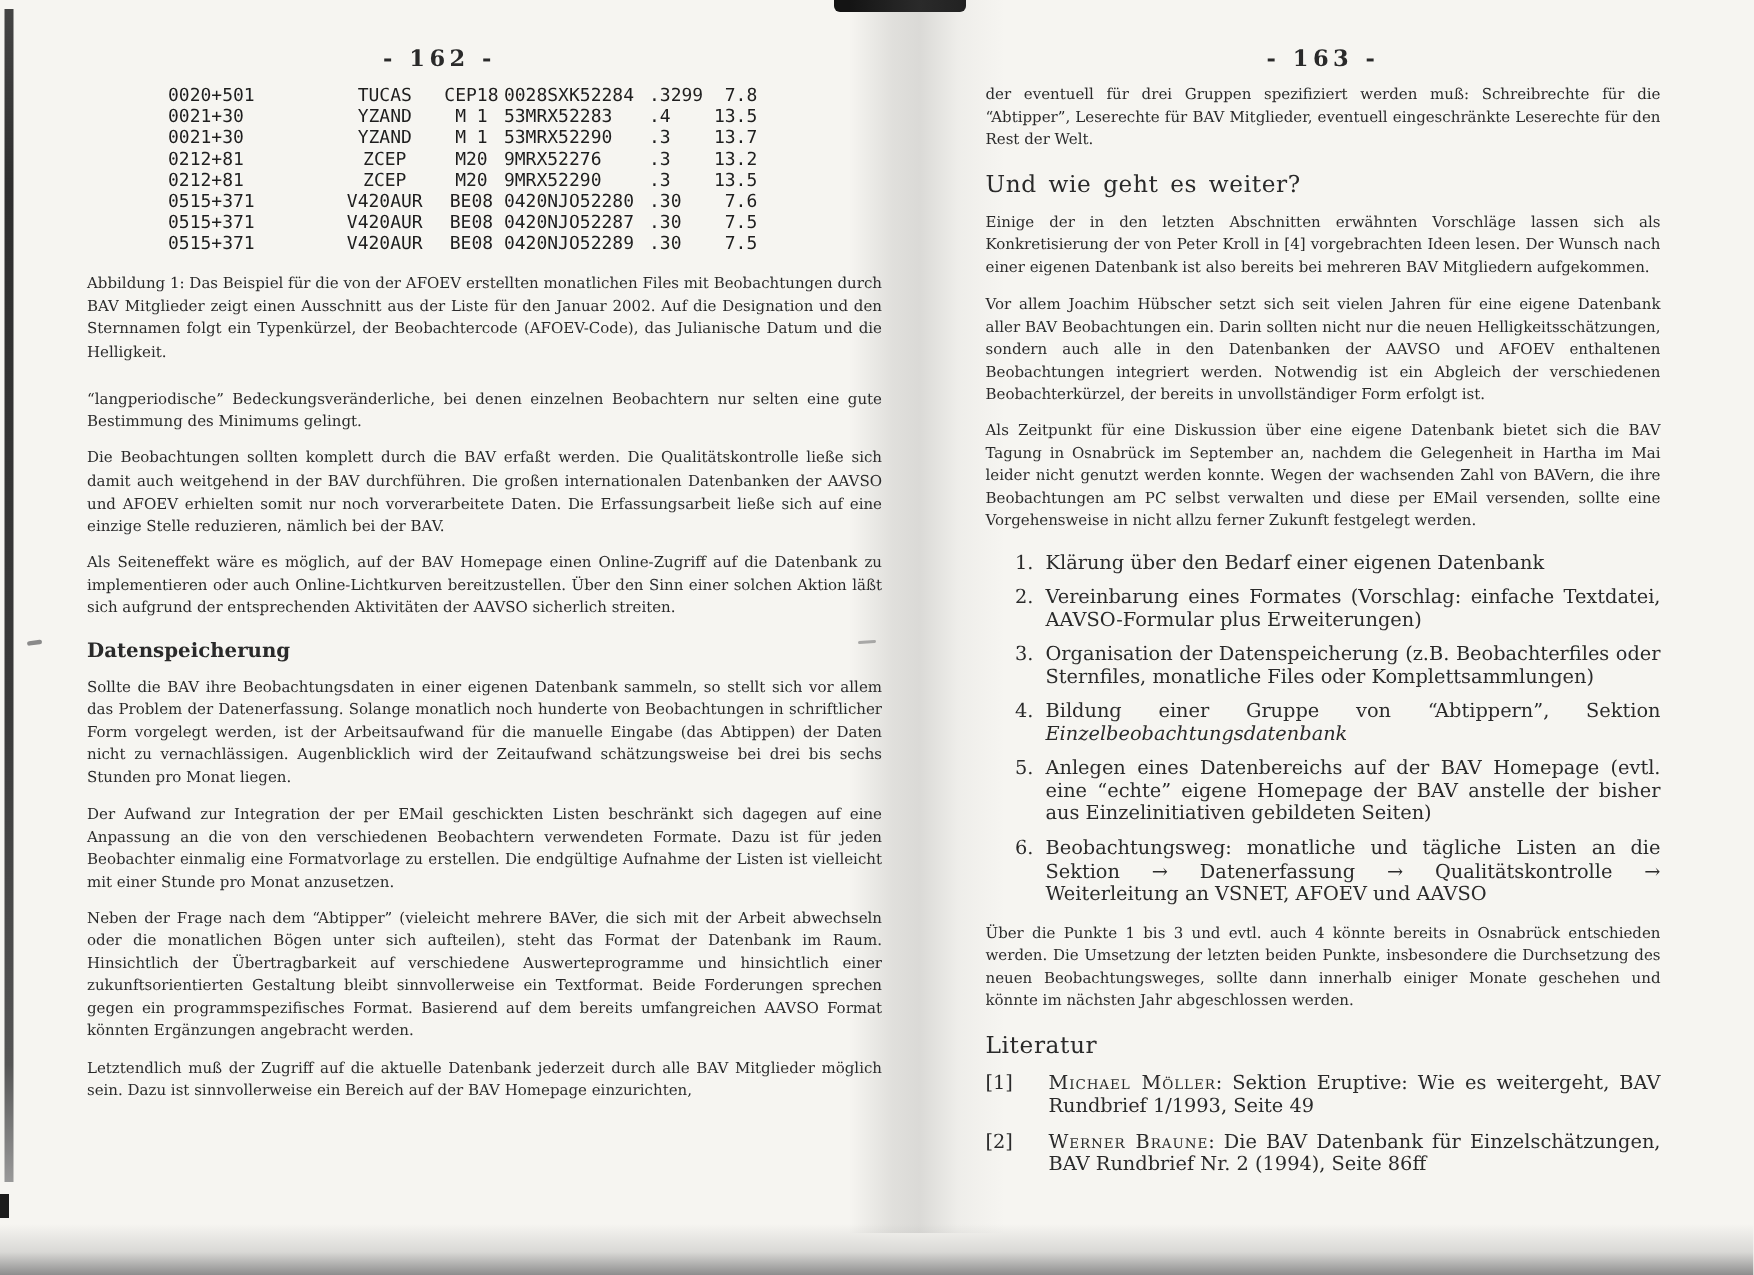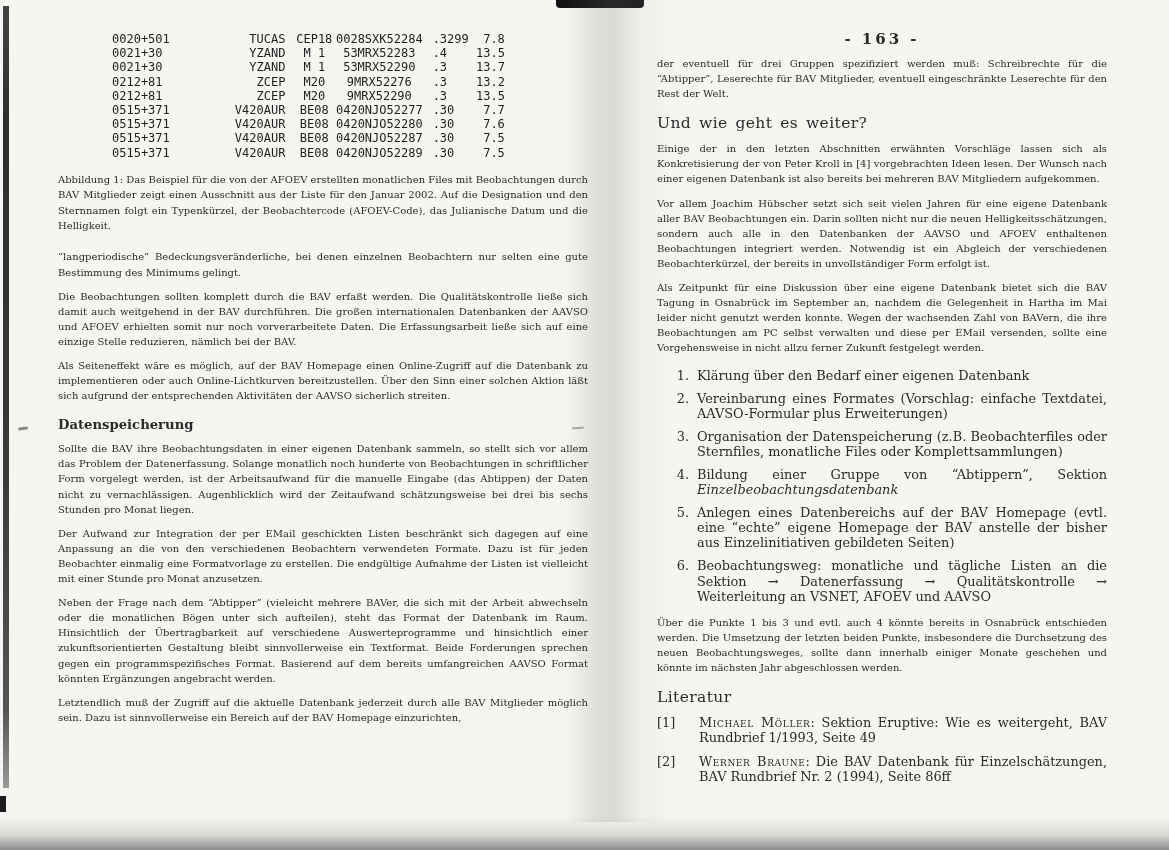--- a/index.html
+++ b/index.html
@@ -28,23 +28,23 @@
   .page-right{left:657px;width:450px;}
   .pagenum{text-align:center;font-weight:bold;font-size:15px;letter-spacing:3px;margin-bottom:8px;}
   .page-left .pagenum{padding-right:60px;}
 
   
   .obs-table{font-family:"DejaVu Sans Mono","Liberation Mono",monospace;
     font-size:12px;line-height:14.2px;color:#1e1e1e;margin-left:54px;margin-top:2px;}
   .obs-row{white-space:nowrap;}
   .obs-row span{display:inline-block;}
   .c0{width:16ch;text-align:left;}
-  .c1{width:8ch;text-align:right;}
+  .c1{width:8ch;text-align:center;}
   .c2{width:6ch;text-align:center;margin-left:1ch;}
-  .c3i{width:12ch;text-align:center;}
+  .c3i{width:12ch;text-align:left;}
   .c3f{width:5ch;text-align:left;margin-left:10px;}
   .c4{width:5ch;text-align:right;}
 
   
   .para{font-size:10px;line-height:15.1px;text-align:justify;margin:0 0 9px 0;}
   .caption{margin-top:12px;margin-bottom:16px;line-height:15.4px;}
   .subhead{font-weight:bold;font-size:13.2px;margin:14px 0 9px 0;}
   .bighead{font-weight:normal;font-size:15.5px;letter-spacing:.4px;word-spacing:2.5px;margin:13px 0 9px 0;}
 
   
@@ -66,20 +66,21 @@
 
 <div class="left-strip"></div>
 <div class="left-corner-mark"></div>
 <div class="top-mark"></div>
 <div class="gutter"></div>
 <div class="bottom-shadow"></div>
 <div class="pencil-mark pm1"></div>
 <div class="pencil-mark pm2"></div>
 
 <div class="page page-left">
+  <div class="pagenum">- 162 -</div>
 
   <div class="obs-table">
 
       <div class="obs-row">
         <span class="c0">0020+501</span><span class="c1">TUCAS</span><span class="c2">CEP18</span><span class="c3"><span class="c3i">0028SXK52284</span><span class="c3f">.3299</span></span><span class="c4">7.8</span>
       </div>
 
 
       <div class="obs-row">
         <span class="c0">0021+30</span><span class="c1">YZAND</span><span class="c2">M 1</span><span class="c3"><span class="c3i">53MRX52283</span><span class="c3f">.4</span></span><span class="c4">13.5</span>
@@ -90,23 +91,20 @@
       </div>
 
       <div class="obs-row">
         <span class="c0">0212+81</span><span class="c1">ZCEP</span><span class="c2">M20</span><span class="c3"><span class="c3i">9MRX52276</span><span class="c3f">.3</span></span><span class="c4">13.2</span>
       </div>
 
       <div class="obs-row">
         <span class="c0">0212+81</span><span class="c1">ZCEP</span><span class="c2">M20</span><span class="c3"><span class="c3i">9MRX52290</span><span class="c3f">.3</span></span><span class="c4">13.5</span>
       </div>
 
-      <div class="obs-row">
-        <span class="c0">0515+371</span><span class="c1">V420AUR</span><span class="c2">BE08</span><span class="c3"><span class="c3i">0420NJO52277</span><span class="c3f">.30</span></span><span class="c4">7.7</span>
-      </div>
 
       <div class="obs-row">
         <span class="c0">0515+371</span><span class="c1">V420AUR</span><span class="c2">BE08</span><span class="c3"><span class="c3i">0420NJO52280</span><span class="c3f">.30</span></span><span class="c4">7.6</span>
       </div>
 
       <div class="obs-row">
         <span class="c0">0515+371</span><span class="c1">V420AUR</span><span class="c2">BE08</span><span class="c3"><span class="c3i">0420NJO52287</span><span class="c3f">.30</span></span><span class="c4">7.5</span>
       </div>
 
       <div class="obs-row">

